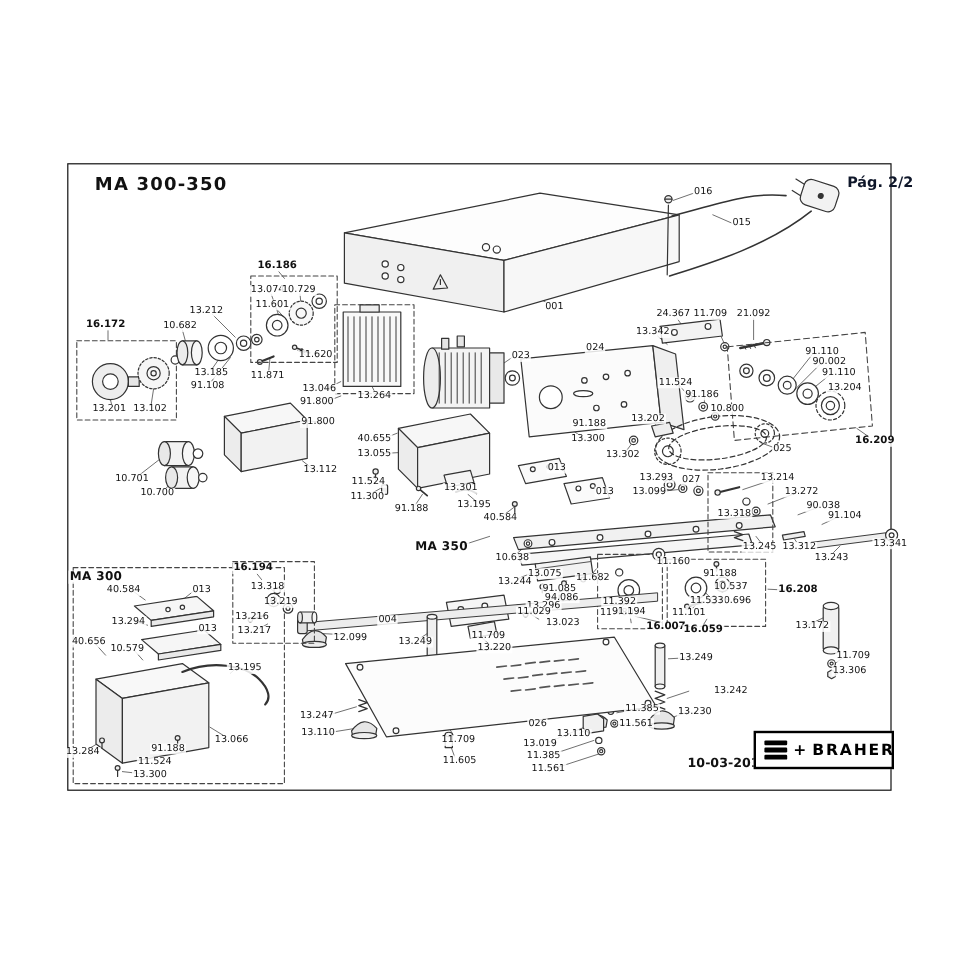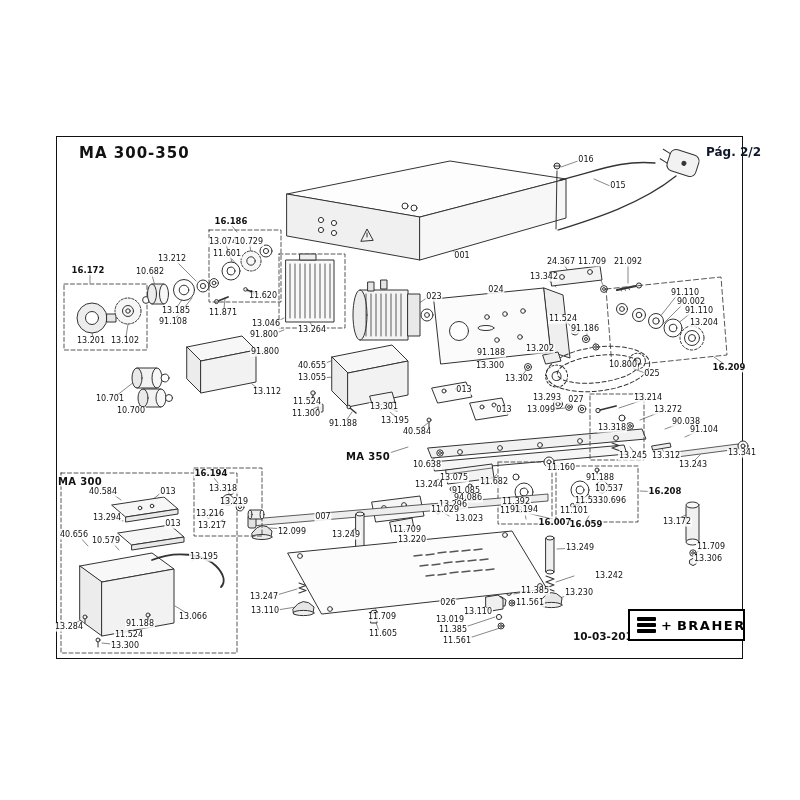--- a/index.html
+++ b/index.html
@@ -388,21 +388,21 @@
       <div class="part-label" style="left: 561px; top: 262px;">24.367</div>
       <div class="part-label" style="left: 592px; top: 262px;">11.709</div>
       <div class="part-label" style="left: 628px; top: 262px;">21.092</div>
       <div class="part-label" style="left: 544px; top: 277px;">13.342</div>
       <div class="part-label" style="left: 685px; top: 293px;">91.110</div>
       <div class="part-label" style="left: 691px; top: 302px;">90.002</div>
       <div class="part-label" style="left: 699px; top: 311px;">91.110</div>
       <div class="part-label" style="left: 704px; top: 323px;">13.204</div>
       <div class="part-label" style="left: 563px; top: 319px;">11.524</div>
       <div class="part-label" style="left: 585px; top: 329px;">91.186</div>
-      <div class="part-label" style="left: 623px; top: 341px; margin-top: 24px;">10.800</div>
+      <div class="part-label" style="left: 606px; top: 341px;">10.800</div>
       <div class="part-label" style="left: 540px; top: 349px;">13.202</div>
       <div class="part-label bold" style="left: 729px; top: 368px;">16.209</div>
       <div class="part-label" style="left: 652px; top: 374px;">025</div>
       <div class="part-label" style="left: 265px; top: 352px;">91.800</div>
       <div class="part-label" style="left: 312px; top: 366px;">40.655</div>
       <div class="part-label" style="left: 312px; top: 378px;">13.055</div>
       <div class="part-label" style="left: 491px; top: 353px;">91.188</div>
       <div class="part-label" style="left: 490px; top: 366px;">13.300</div>
       <div class="part-label" style="left: 519px; top: 379px;">13.302</div>
       <div class="part-label" style="left: 110px; top: 399px;">10.701</div>
@@ -459,21 +459,21 @@
       <div class="part-label" style="left: 478px; top: 612px;">13.110</div>
       <div class="part-label" style="left: 448px; top: 603px;">026</div>
       <div class="part-label" style="left: 450px; top: 620px;">13.019</div>
       <div class="part-label" style="left: 453px; top: 630px;">11.385</div>
       <div class="part-label" style="left: 457px; top: 641px;">11.561</div>
       <div class="part-label" style="left: 382px; top: 617px;">11.709</div>
       <div class="part-label" style="left: 383px; top: 634px;">11.605</div>
       <div class="part-label" style="left: 264px; top: 597px;">13.247</div>
       <div class="part-label" style="left: 265px; top: 611px;">13.110</div>
       <div class="part-label" style="left: 292px; top: 532px;">12.099</div>
-      <div class="part-label" style="left: 323px; top: 517px;">007</div>
+      <div class="part-label" style="left: 323px; top: 517px;">004</div>
       <div class="part-label" style="left: 346px; top: 535px;">13.249</div>
       <div class="part-label" style="left: 407px; top: 530px;">11.709</div>
       <div class="part-label" style="left: 412px; top: 540px;">13.220</div>
       <div class="part-label" style="left: 453px; top: 519px; margin-left: 16px;">13.023</div>
       <div class="part-label" style="left: 445px; top: 510px;">11.029</div>
       <div class="part-label big" style="left: 80px; top: 481px;">MA 300</div>
       <div class="part-label bold" style="left: 211px; top: 474px;">16.194</div>
       <div class="part-label" style="left: 103px; top: 492px;">40.584</div>
       <div class="part-label" style="left: 168px; top: 492px;">013</div>
       <div class="part-label" style="left: 223px; top: 489px;">13.318</div>

